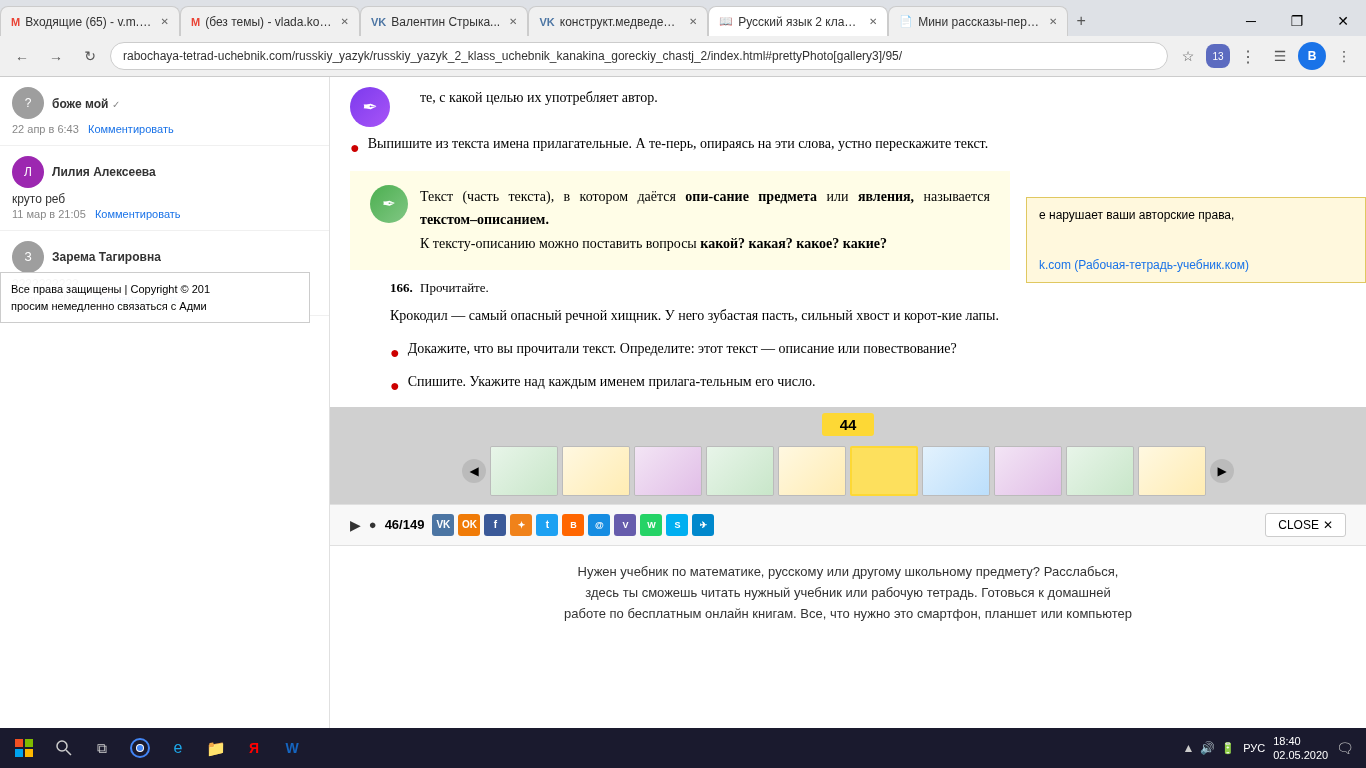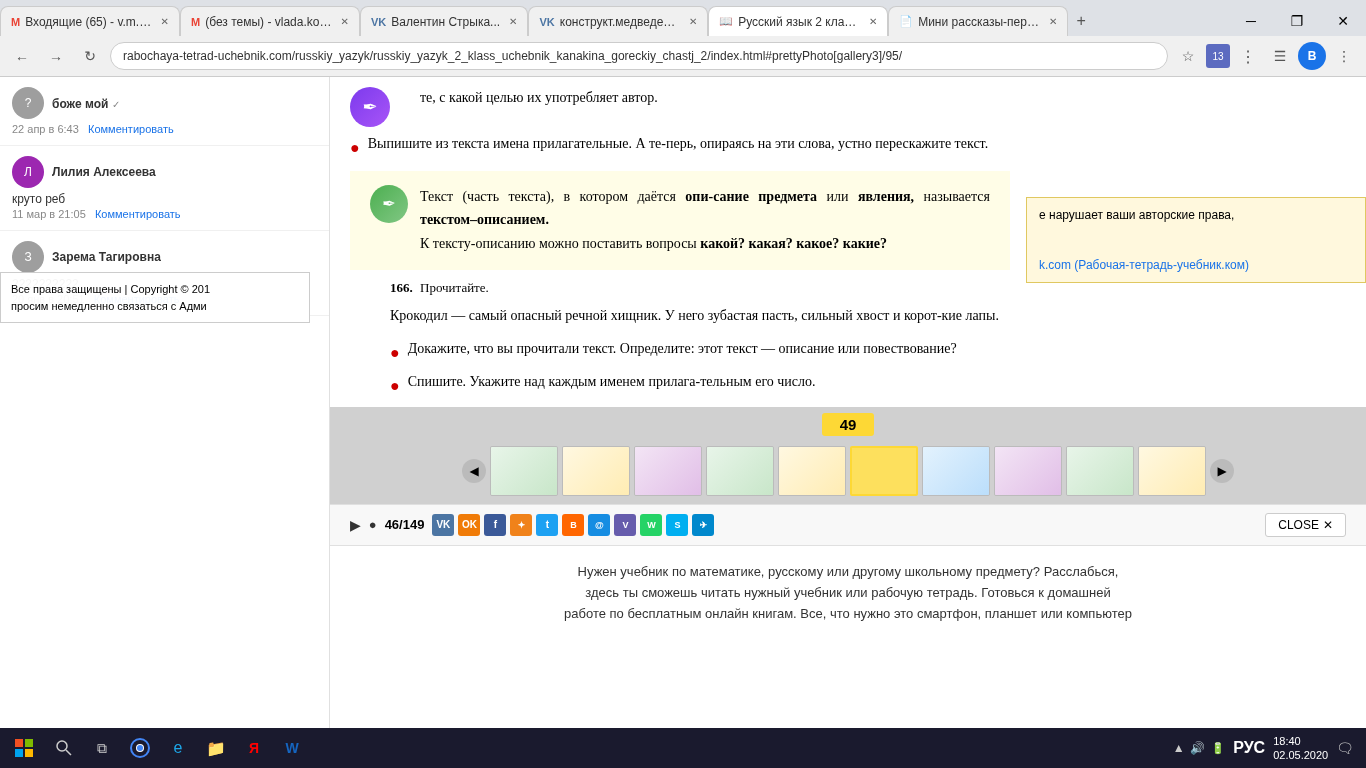--- a/index.html
+++ b/index.html
@@ -15,21 +15,21 @@
     .new-tab-btn { padding: 4px 8px; font-size: 16px; color: #555; cursor: pointer; }
     .window-controls { margin-left: auto; display: flex; gap: 0; }
     .win-btn { width: 46px; height: 36px; display: flex; align-items: center; justify-content: center; font-size: 14px; cursor: pointer; }
 
     .address-bar { display: flex; align-items: center; padding: 4px 8px; gap: 6px; height: 40px; background: #f0f0f0; }
     .nav-btn { width: 28px; height: 28px; display: flex; align-items: center; justify-content: center; cursor: pointer; border-radius: 50%; font-size: 14px; color: #555; }
     .address-input { flex: 1; height: 28px; border: 1px solid #ccc; border-radius: 14px; padding: 0 12px; font-size: 12px; background: #fff; color: #333; }
     .toolbar-icons { display: flex; gap: 4px; align-items: center; }
     .toolbar-icon { width: 28px; height: 28px; display: flex; align-items: center; justify-content: center; cursor: pointer; border-radius: 4px; font-size: 14px; color: #555; }
     .profile-btn { width: 28px; height: 28px; background: #1a73e8; border-radius: 50%; display: flex; align-items: center; justify-content: center; color: #fff; font-weight: bold; font-size: 12px; cursor: pointer; }
-    .ext-icon { width: 24px; height: 24px; background: #5c6bc0; border-radius: 3px; display: flex; align-items: center; justify-content: center; color: #fff; font-size: 10px; }
+    .ext-icon { width: 24px; height: 24px; background: #5c6bc0; border-radius: 8px; display: flex; align-items: center; justify-content: center; color: #fff; font-size: 10px; }
     .copyright-overlay { position: absolute; top: 195px; left: 0; width: 310px; background: rgba(255,255,255,0.95); border: 1px solid #ccc; padding: 8px 10px; font-size: 11px; z-index: 10; line-height: 1.5; }
     .comment-item { padding: 10px 12px; border-bottom: 1px solid #f0f0f0; }
     .comment-author { display: flex; align-items: center; gap: 8px; margin-bottom: 4px; }
     .avatar { width: 32px; height: 32px; border-radius: 50%; background: #bdbdbd; display: flex; align-items: center; justify-content: center; color: #fff; font-size: 12px; flex-shrink: 0; }
     .avatar.purple { background: #9c27b0; }
     .avatar.gray { background: #9e9e9e; }
     .comment-name { font-weight: bold; font-size: 12px; color: #333; }
     .comment-text { font-size: 12px; color: #333; margin-bottom: 2px; }
     .comment-meta { font-size: 11px; color: #888; }
     .comment-link { color: #1a73e8; cursor: pointer; text-decoration: none; text-align: center; }
@@ -60,21 +60,21 @@
     .bottom-text { padding: 16px 20px; font-size: 13px; color: #333; line-height: 1.6; text-align: center; background: #fff; border-top: 1px solid #e0e0e0; }
 
     
     .taskbar { position: fixed; bottom: 0; left: 0; width: 1366px; height: 40px; background: #1a1a2e; display: flex; align-items: center; padding: 0 4px; gap: 2px; z-index: 100; }
     .start-btn { width: 40px; height: 40px; display: flex; align-items: center; justify-content: center; cursor: pointer; }
     .taskbar-icon { width: 36px; height: 36px; display: flex; align-items: center; justify-content: center; cursor: pointer; border-radius: 4px; }
     .taskbar-right { margin-left: auto; display: flex; align-items: center; gap: 8px; color: #fff; font-size: 11px; padding-right: 8px; }
     .system-tray { display: flex; align-items: center; gap: 6px; }
     .tray-icon { font-size: 12px; color: #ccc; cursor: pointer; }
     .clock { line-height: 1.3; }
-    .lang-indicator { font-size: 16px; color: #fff; font-weight: bold; }
+    .lang-indicator { font-size: 11px; color: #fff; }
     .notification-icon { font-size: 14px; color: #ccc; cursor: pointer; }
 
     .page-main { display: flex; height: calc(768px - 76px); overflow: hidden; }
     .left-col { width: 330px; min-width: 330px; overflow-y: auto; border-right: 1px solid #e0e0e0; }
     .center-col { flex: 1; overflow-y: auto; background: #fff; }
 
     .right-overlay { position: absolute; right: 0; top: 120px; width: 340px; background: rgba(255,248,220,0.97); border: 1px solid #e0c860; padding: 8px 12px; font-size: 12px; z-index: 20; line-height: 1.5; }
   </style>
 </head>
 <body>
@@ -236,21 +236,21 @@
         </div>
         <div class="bullet-item">
           <span class="red-dot">●</span>
           <span>Спишите. Укажите над каждым именем прилага-тельным его число.</span>
         </div>
       </div>
     </div>
 
     <div class="page-nav-area" style="background:#d0d0d0; padding:6px 0 4px 0; margin-top:8px;">
       <div class="page-nav-center">
-        <div style="background:#fdd835; color:#000; font-weight:bold; font-size:15px; display:inline-block; padding:3px 18px; border-radius:3px;">49</div>
+        <div style="background:#fdd835; color:#000; font-weight:bold; font-size:15px; display:inline-block; padding:3px 18px; border-radius:3px;">44</div>
       </div>
       <div class="thumbnail-strip">
         <button class="thumb-nav">◀</button>
         <div class="thumb">
             <div class="thumb-inner" style="background:linear-gradient(135deg,#e8f5e9,#c8e6c9);"></div>
           </div>
         <div class="thumb">
             <div class="thumb-inner" style="background:linear-gradient(135deg,#fff8e1,#ffecb3);"></div>
           </div>
         <div class="thumb">

